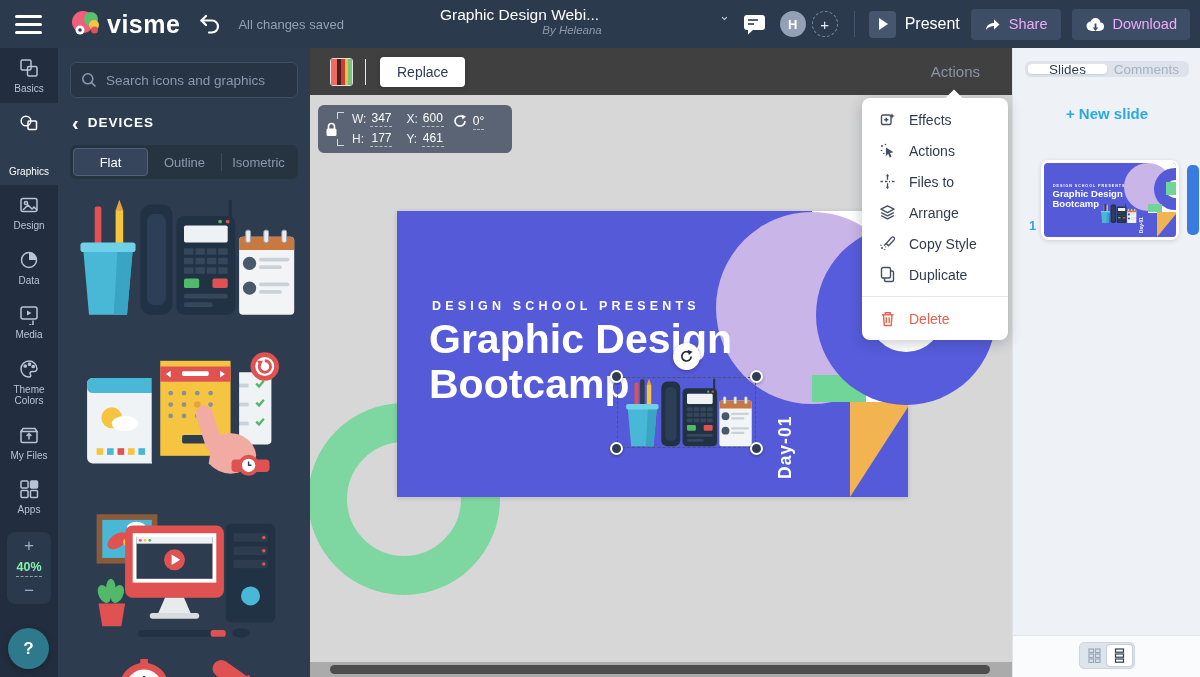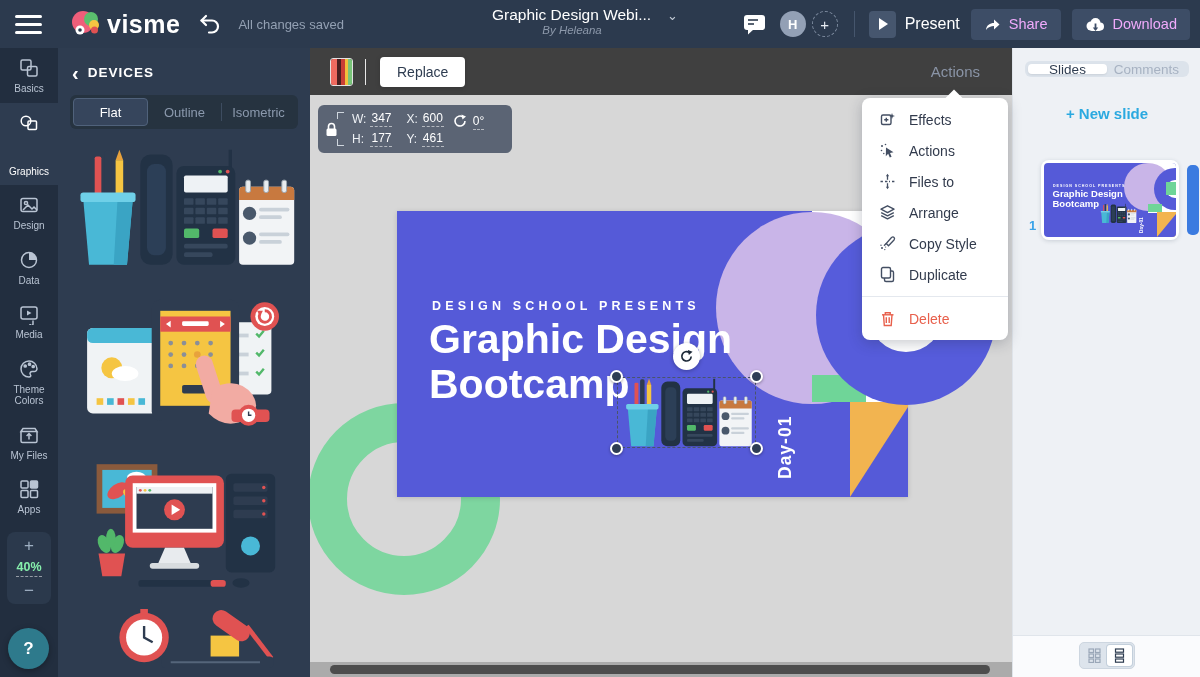--- a/index.html
+++ b/index.html
@@ -9,21 +9,21 @@
   
   #topbar { position:absolute; left:0; top:0; width:1200px; height:48px; background:#2c3a4e;
     display:flex; align-items:center; color:#fff; z-index:30; }
   #hamburger { width:27px; height:19px; margin-left:15px; display:flex; flex-direction:column; justify-content:space-between; cursor:pointer; }
   #hamburger span { display:block; height:3px; background:#fff; border-radius:2px; }
   #brand { display:flex; align-items:center; margin-left:28px; gap:7px; }
   #brand .brand-text { font-size:25px; font-weight:bold; letter-spacing:.5px; color:#fff; }
   .undo-btn { margin-left:18px; display:flex; align-items:center; }
   #saved-status { color:#93a0b3; font-size:13px; margin-left:16px; }
   #title-wrap { position:absolute; left:440px; top:0; width:290px; height:48px; text-align:center; }
-  #title-row { display:flex; justify-content:center; align-items:center; gap:16px; margin-top:6px; }
+  #title-row { display:flex; justify-content:space-between; align-items:center; gap:16px; margin-top:6px; }
   #doc-title { font-size:15.5px; color:#fff; }
   #byline { font-size:11.5px; font-style:italic; color:#8d99ab; margin-top:0; padding-right:26px; }
   #topbar-right { position:absolute; right:10px; top:0; height:48px; display:flex; align-items:center; }
   .avatar { width:26px; height:26px; border-radius:50%; background:#93a0b5; color:#fff; font-size:13px; font-weight:bold;
     display:flex; align-items:center; justify-content:center; margin-left:14px; }
   .invite-circle { width:26px; height:26px; border-radius:50%; border:1.5px dashed #7f8da1; color:#e8edf3;
     display:flex; align-items:center; justify-content:center; font-size:15px; margin-left:6px; cursor:pointer; }
   .tb-divider { width:1px; height:26px; background:#46566d; margin:0 14px 0 16px; }
   #present { display:flex; align-items:center; gap:9px; cursor:pointer; }
   #present .play-box { width:27px; height:27px; background:#46566e; border-radius:4px; display:flex; align-items:center; justify-content:center; }
@@ -281,20 +281,27 @@
   </div>
   <div id="zoom-widget">
     <span class="zbtn">+</span>
     <span id="zoom-level">40%</span>
     <span class="zbtn">−</span>
   </div>
   <div id="help-btn">?</div>
 </div>
 
 <div id="gpanel">
+  <div id="search-box">
+    <svg width="16" height="16" viewBox="0 0 16 16" fill="none" stroke="#8b99ad" stroke-width="1.6">
+        <circle cx="6.8" cy="6.8" r="5"></circle>
+        <line x1="10.6" y1="10.6" x2="14.5" y2="14.5"></line>
+      </svg>
+    <input id="search-input" placeholder="Search icons and graphics" style="">
+  </div>
   <div id="section-head">
     <span class="back">‹</span>
     <span id="section-title">DEVICES</span>
   </div>
   <div id="style-tabs">
     <div class="stab active">Flat</div>
     <div class="stab">Outline</div>
     <div class="stab-sep"></div>
     <div class="stab">Isometric</div>
   </div>

